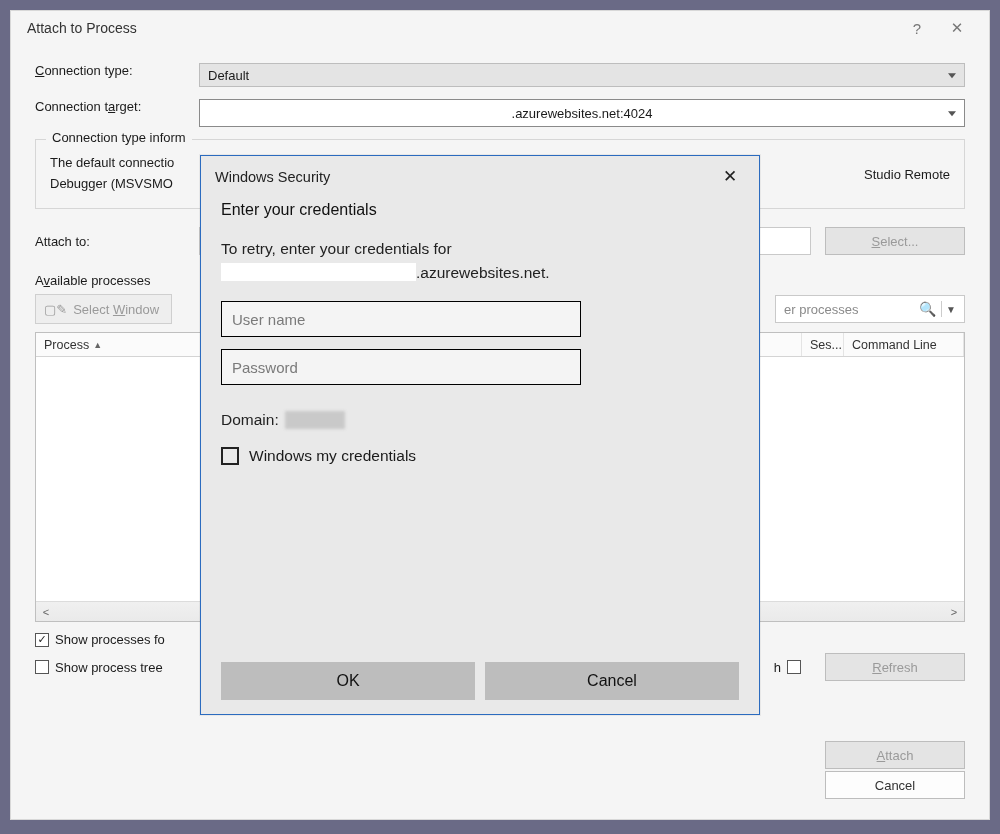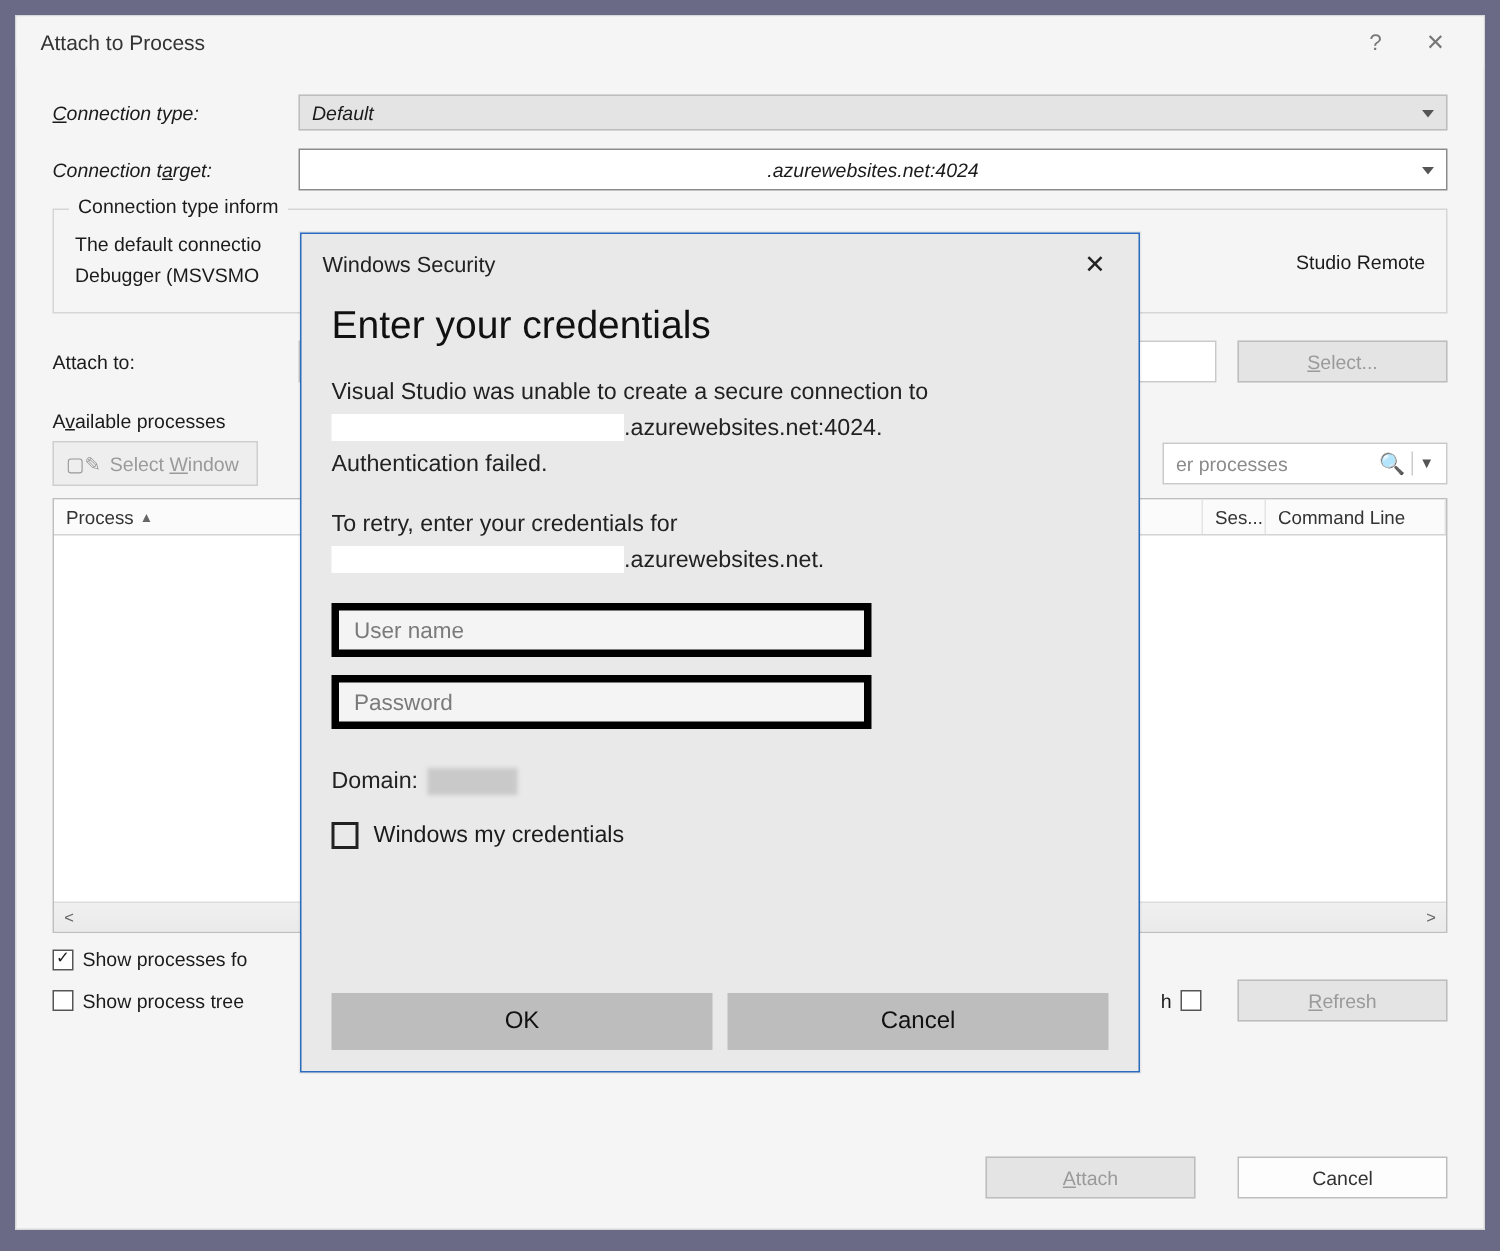--- a/index.html
+++ b/index.html
@@ -33,23 +33,22 @@
     width: 40px; height: 34px;
     display: flex; align-items: center; justify-content: center;
     color: #777;
     font-size: 15px;
   }
   .content {
     padding: 18px 24px 18px 24px;
   }
   .row {
     display: flex;
-    align-items: center;
+    align-items: flex-start;
     margin-bottom: 12px;
-    font-style: italic;
   }
   .row .label { width: 164px; font-size: 13px; }
   .underline { text-decoration: underline; }
   .select {
     flex: 1;
     height: 24px;
     background: #e4e4e4;
     border: 1px solid #bdbdbd;
     display: flex;
     align-items: center;
@@ -170,51 +169,51 @@
     display:flex; align-items:center; justify-content:center;
     font-size: 11px; line-height:1;
   }
   .bottom-row {
     display:flex; align-items:center; margin-top: 6px;
   }
   .bottom-row .spacer{flex:1;}
   .auto-check { display:flex; align-items:center; gap:6px; margin-right: 10px;}
   .footer {
     position:absolute; bottom: 20px; right: 24px;
-    display:flex; gap: 14px;
+    display:flex; gap: 2px; flex-direction: column;
   }
   .footer .btn-std { min-width: 140px; }
   
   .modal {
     position: absolute;
     left: 200px; top: 155px;
     width: 560px; height: 560px;
     background: #e9e9e9;
     border: 1px solid #2b6bbf;
     box-shadow: 0 0 0 1px rgba(0,0,0,0.05);
     z-index: 10;
     display:flex; flex-direction:column;
   }
   .modal-title {
     display:flex; align-items:center;
     padding: 10px 14px 4px 14px;
   }
   .modal-title .t { flex:1; font-size: 14.5px; color:#222;}
   .modal-title .close { font-size: 17px; color:#222; width: 30px; text-align:center;}
   .modal-body { padding: 4px 20px 14px 20px; flex:1; display:flex; flex-direction:column;}
-  .modal-h1 { font-size: 26px; font-weight: 400; color:#111; margin: 6px 0 18px 0; }
+  .modal-h1 { font-size: 16px; font-weight: 400; color:#111; margin: 6px 0 18px 0; }
   .modal-msg { font-size: 15.5px; line-height: 24px; color:#222; margin-bottom: 16px; }
   .redact {
     display:inline-block; width: 195px; height: 18px;
     background:#fff; vertical-align: text-bottom;
   }
   .modal-input {
     width: 360px; height: 36px;
     background: #f4f4f4;
-    border: 5px solid #000000;
+    border: 1px solid #000000;
     padding: 0 10px;
     margin-bottom: 12px;
     font-size: 15px; color:#7a7a7a;
     display:flex; align-items:center;
   }
   .domain-row { font-size: 15.5px; color:#222; margin: 14px 0 18px 0; display:flex; align-items:center; gap:6px;}
   .domain-blur {
     display:inline-block; width: 60px; height: 18px;
     background: #c9c9c9; filter: blur(1.5px);
   }
@@ -343,25 +342,20 @@
 </div>
 
 <div class="modal">
   <div class="modal-title">
     <div class="t">Windows Security</div>
     <div class="close">✕</div>
   </div>
   <div class="modal-body">
     <div class="modal-h1">Enter your credentials</div>
     <div class="modal-msg">
-      <span>Visual Studio was unable to create a secure connection to</span><br>
-      <span class="redact"></span><span>.azurewebsites.net:4024.</span><br>
-      <span>Authentication failed.</span>
-    </div>
-    <div class="modal-msg">
       <span>To retry, enter your credentials for</span><br>
       <span class="redact"></span><span>.azurewebsites.net.</span>
     </div>
     <div class="modal-input">
         <span>User name</span>
       </div>
     <div class="modal-input">
         <span>Password</span>
       </div>
     <div class="domain-row">

